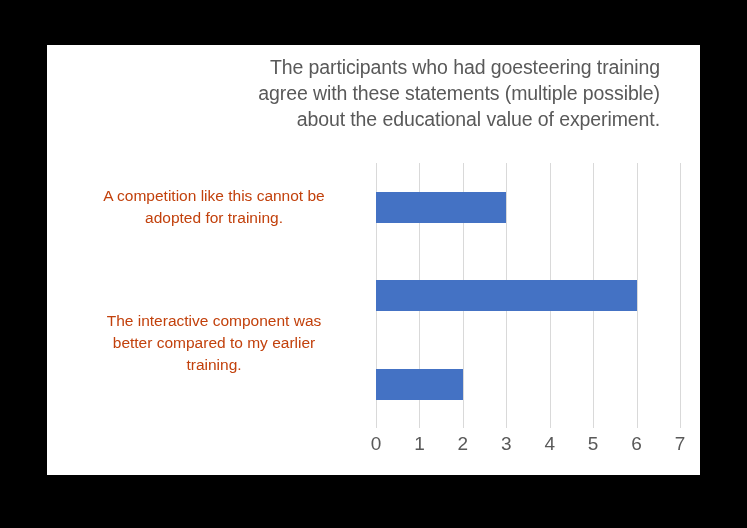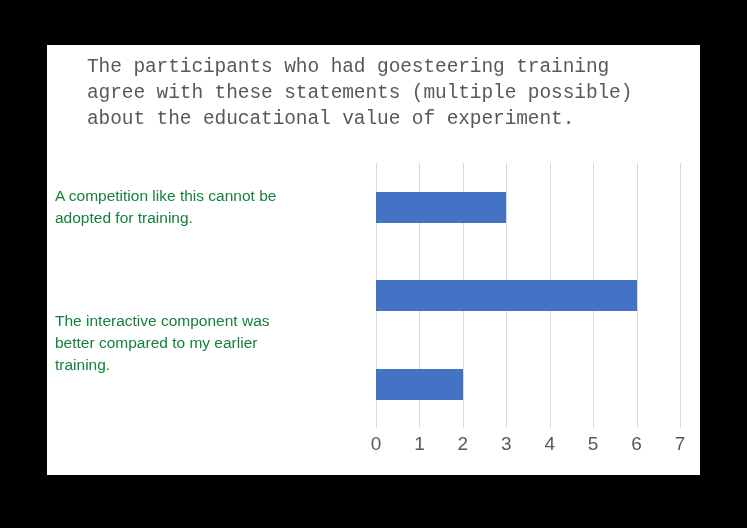--- a/index.html
+++ b/index.html
@@ -31,25 +31,25 @@
     background: #ffffff;
     box-sizing: border-box;
   }
 
   
   #chart-title {
     position: absolute;
     left: 40px;
     top: 9px;
     width: 573px;
-    text-align: left;
+    text-align: right;
     color: #595959;
     font-size: 19.5px;
     line-height: 26px;
-    font-family: Liberation Mono, monospace;
+    font-family: Liberation Sans, sans-serif;
     white-space: pre-line;
     letter-spacing: -0.1px;
   }
 
   
   #plot-area {
     position: absolute;
     left: 329px;
     top: 118px;
     width: 304px;
@@ -114,22 +114,22 @@
     position: absolute;
     left: 8px;
     top: 118px;
     width: 318px;
     height: 265px;
   }
   .cat-label {
     position: absolute;
     left: 0;
     width: 318px;
-    text-align: left;
-    color: #15803d;
+    text-align: center;
+    color: #c2410c;
     font-size: 15.5px;
     line-height: 22px;
     white-space: pre-line;
     font-family: "Liberation Sans", sans-serif;
     transform: translateY(-50%);
   }
   .cat-label.c0 { top: 44.17px; }
   .cat-label.c1 { top: 132.5px; margin-top: 47px; }
   .cat-label.c2 { top: 220.83px; }
 </style>

